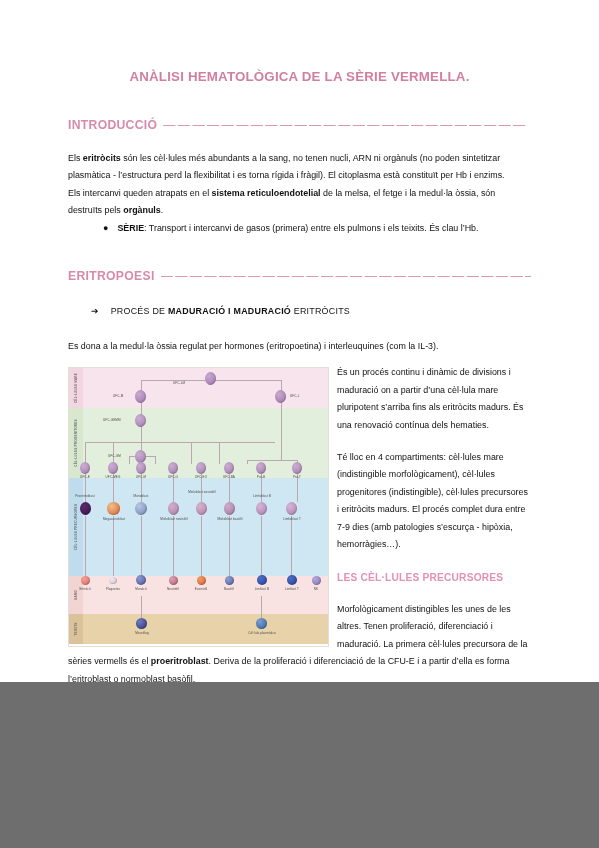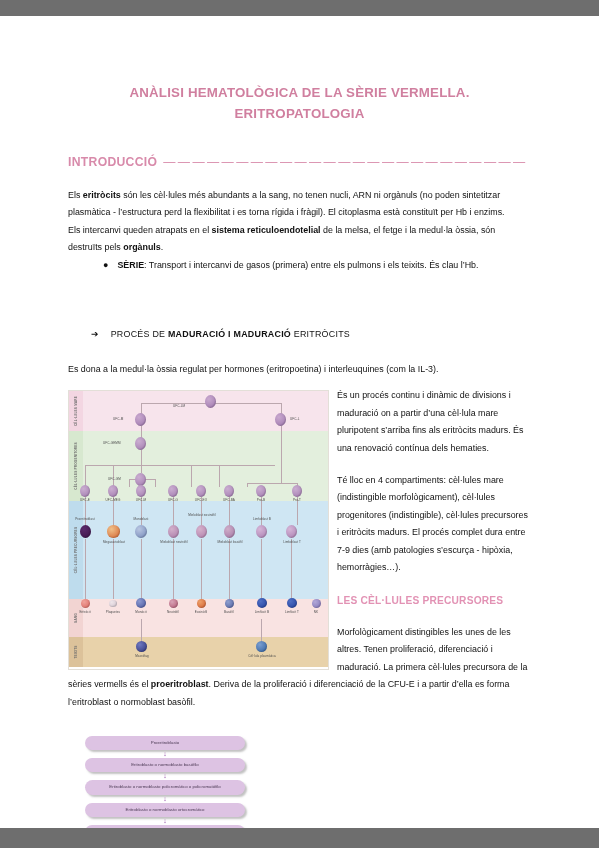--- a/index.html
+++ b/index.html
@@ -1,20 +1,20 @@
 <!DOCTYPE html>
 <html lang="ca"><head>
 <meta charset="utf-8">
 <title>Anàlisi hematològica de la sèrie vermella</title>
 <style>
   html,body{margin:0;padding:0;background:#6e6e6e;}
   body{font-family:"Liberation Sans",sans-serif;}
   .page{
-    position:relative;width:599px;height:812px;background:#ffffff;
-    margin:16px auto;overflow:hidden;
+    position:relative;width:599px;height:682px;background:#ffffff;
+    margin:0 auto;overflow:hidden;
   }
   .inner{position:absolute;left:68px;top:0;width:463px;height:848px;}
 
   
   .doc-title{
     color:#d07f9f;font-weight:bold;font-size:13.3px;line-height:21px;
     text-align:center;letter-spacing:.2px;padding-top:66px;
   }
   .doc-title .l2{display:block;}
 
@@ -127,21 +127,20 @@
   .clearfix::after{content:"";display:block;clear:both;}
 </style>
 </head>
 <body>
 
 <div class="page">
   <div class="inner">
 
     <div class="doc-title">
       <span>ANÀLISI HEMATOLÒGICA DE LA SÈRIE VERMELLA.</span>
-      <span class="l2">ERITROPATOLOGIA</span>
     </div>
 
     <div style="height:31px"></div>
     <div class="section-head">
       <span>INTRODUCCIÓ</span>
       <span class="dashes">— — — — — — — — — — — — — — — — — — — — — — — — —</span>
     </div>
 
     <div style="height:18px"></div>
     <div class="body-text">
@@ -149,20 +148,24 @@
     </div>
     <div class="body-text">
       <span>Els intercanvi queden atrapats en el </span><b>sistema reticuloendotelial</b><span> de la melsa, el fetge i la medul·la òssia, són destruïts pels </span><b>orgànuls</b><span>.</span>
     </div>
     <div class="bullet-row">
       <span class="bullet-dot">●</span>
       <span><b>SÈRIE</b><span>: Transport i intercanvi de gasos (primera) entre els pulmons i els teixits. És clau l’Hb.</span></span>
     </div>
 
     <div style="height:32px"></div>
+    <div class="section-head">
+      <span>ERITROPOESI</span>
+      <span class="dashes">— — — — — — — — — — — — — — — — — — — — — — — — — —</span>
+    </div>
 
     <div style="height:20px"></div>
     <div class="arrow-row">
       <span>➔</span>
       <span><span>PROCÉS DE </span><b>MADURACIÓ I MADURACIÓ</b><span> ERITRÒCITS</span></span>
     </div>
 
     <div style="height:18px"></div>
     <div class="body-text">Es dona a la medul·la òssia regulat per hormones (eritropoetina) i interleuquines (com la IL-3).</div>
 

